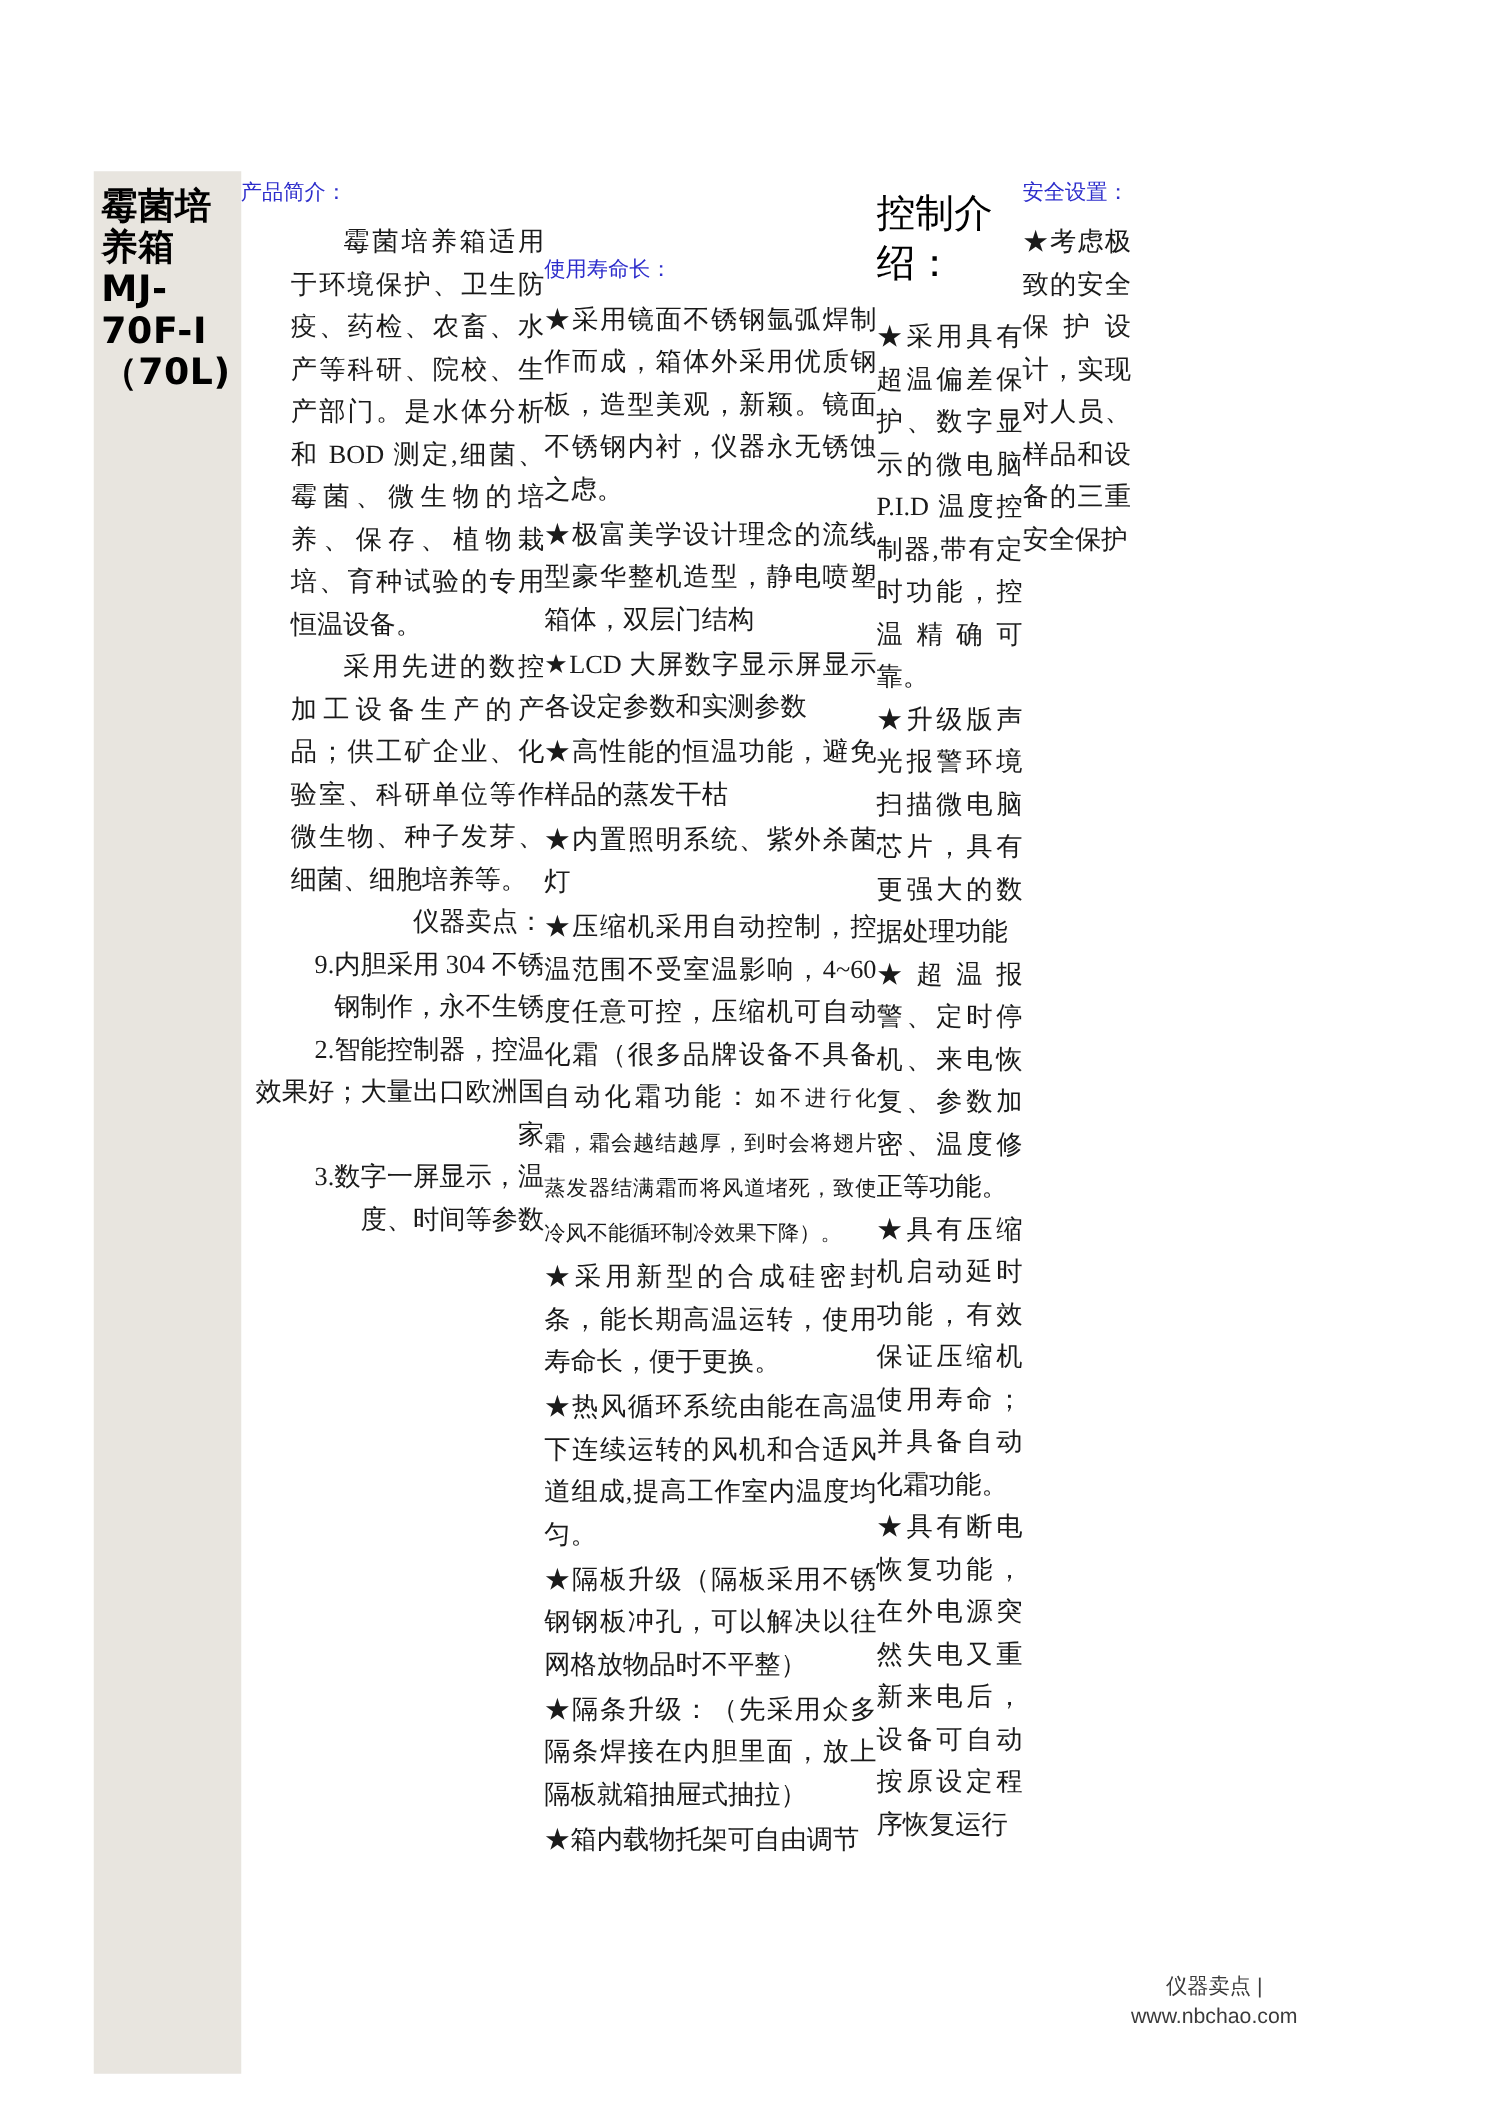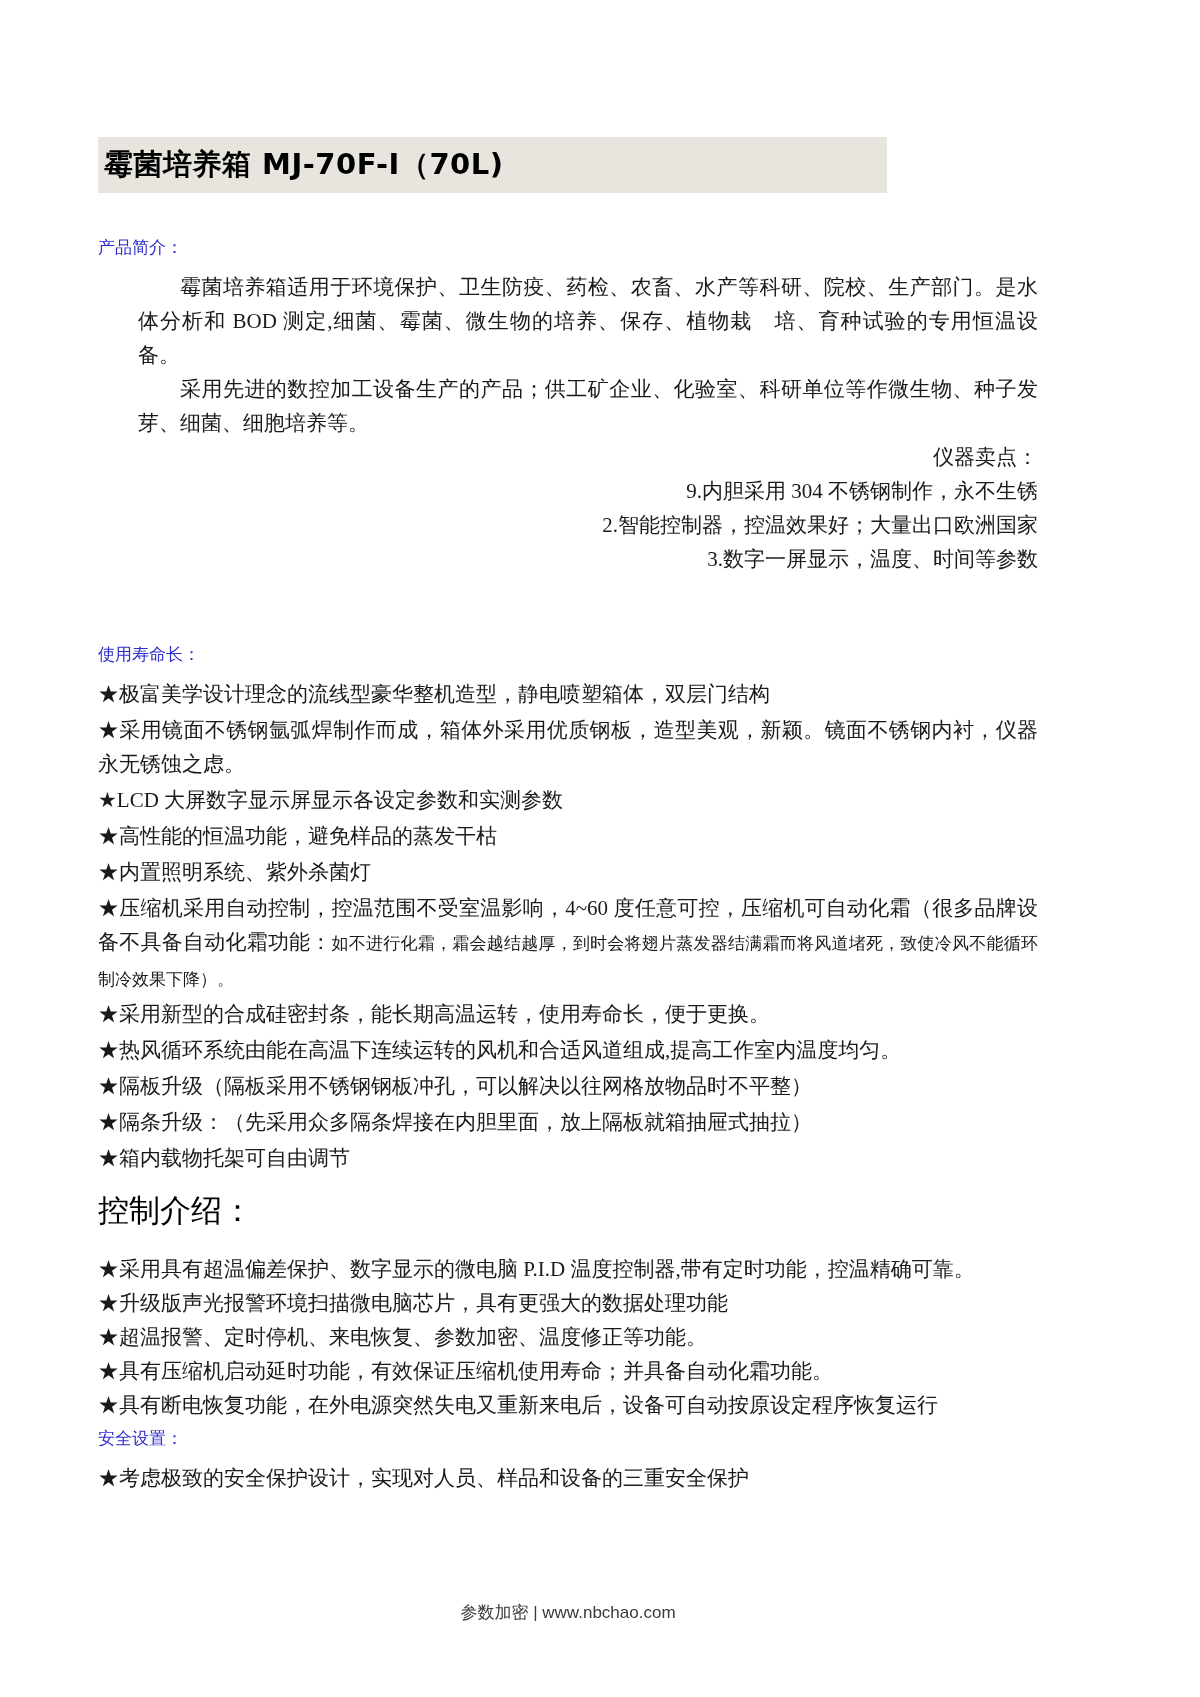--- a/index.html
+++ b/index.html
@@ -6,25 +6,25 @@
   body {
     width: 1200px;
     height: 1697px;
     position: relative;
     font-family: "Liberation Serif", "DejaVu Serif", serif;
     color: #1a1a1a;
     overflow: hidden;
   }
   .page {
     box-sizing: border-box;
-    padding: 137px 162px 0 98px;
+    padding: 137px 162px 0 75px;
     width: 1200px;
     height: 1697px;
     display: flex;
-    flex-direction: column;
+    flex-direction: row;
   }
   .title-bar {
     width: 775px;
     background: #e8e5df;
     padding: 11px 8px 12px 6px;
     margin: 0 0 38px 0;
   }
   .title-bar h1 {
     margin: 0;
     font-family: "DejaVu Sans", "Liberation Sans", sans-serif;
@@ -85,23 +85,23 @@
         <p class="sp-line">2.智能控制器，控温效果好；大量出口欧洲国家</p>
 
         <p class="sp-line">3.数字一屏显示，温度、时间等参数</p>
       </div>
   </div>
 
   <div class="section-features">
     <h2 class="blue-heading">使用寿命长：</h2>
     <div>
 
+        <p class="feature-line"><span class="main-part">★采用镜面不锈钢氩弧焊制作而成，箱体外采用优质钢板，造型美观，新颖。镜面不锈钢内衬，仪器永无锈蚀之虑。</span><span class="small-part"></span></p>
+
         <p class="feature-line"><span class="main-part">★极富美学设计理念的流线型豪华整机造型，静电喷塑箱体，双层门结构</span><span class="small-part"></span></p>
-
-        <p class="feature-line"><span class="main-part">★采用镜面不锈钢氩弧焊制作而成，箱体外采用优质钢板，造型美观，新颖。镜面不锈钢内衬，仪器永无锈蚀之虑。</span><span class="small-part"></span></p>
 
         <p class="feature-line"><span class="main-part">★LCD 大屏数字显示屏显示各设定参数和实测参数</span><span class="small-part"></span></p>
 
         <p class="feature-line"><span class="main-part">★高性能的恒温功能，避免样品的蒸发干枯</span><span class="small-part"></span></p>
 
         <p class="feature-line"><span class="main-part">★内置照明系统、紫外杀菌灯</span><span class="small-part"></span></p>
 
         <p class="feature-line"><span class="main-part">★压缩机采用自动控制，控温范围不受室温影响，4~60 度任意可控，压缩机可自动化霜（很多品牌设备不具备自动化霜功能：</span><span class="small-part">如不进行化霜，霜会越结越厚，到时会将翅片蒸发器结满霜而将风道堵死，致使冷风不能循环制冷效果下降）。</span></p>
 
         <p class="feature-line"><span class="main-part">★采用新型的合成硅密封条，能长期高温运转，使用寿命长，便于更换。</span><span class="small-part"></span></p>
@@ -134,16 +134,16 @@
 
   <div class="section-safety">
     <h2 class="blue-heading">安全设置：</h2>
     <div>
 
         <p>★考虑极致的安全保护设计，实现对人员、样品和设备的三重安全保护</p>
       </div>
   </div>
 
   <div class="footer">
-    <span class="site-part">参数加密</span><span class="url-part"> | </span><span class="url-part">www.nbchao.com</span>
+    <span class="site-part">仪器卖点</span><span class="url-part"> | </span><span class="url-part">www.nbchao.com</span>
   </div>
 
 </div>
 
 </body></html>

